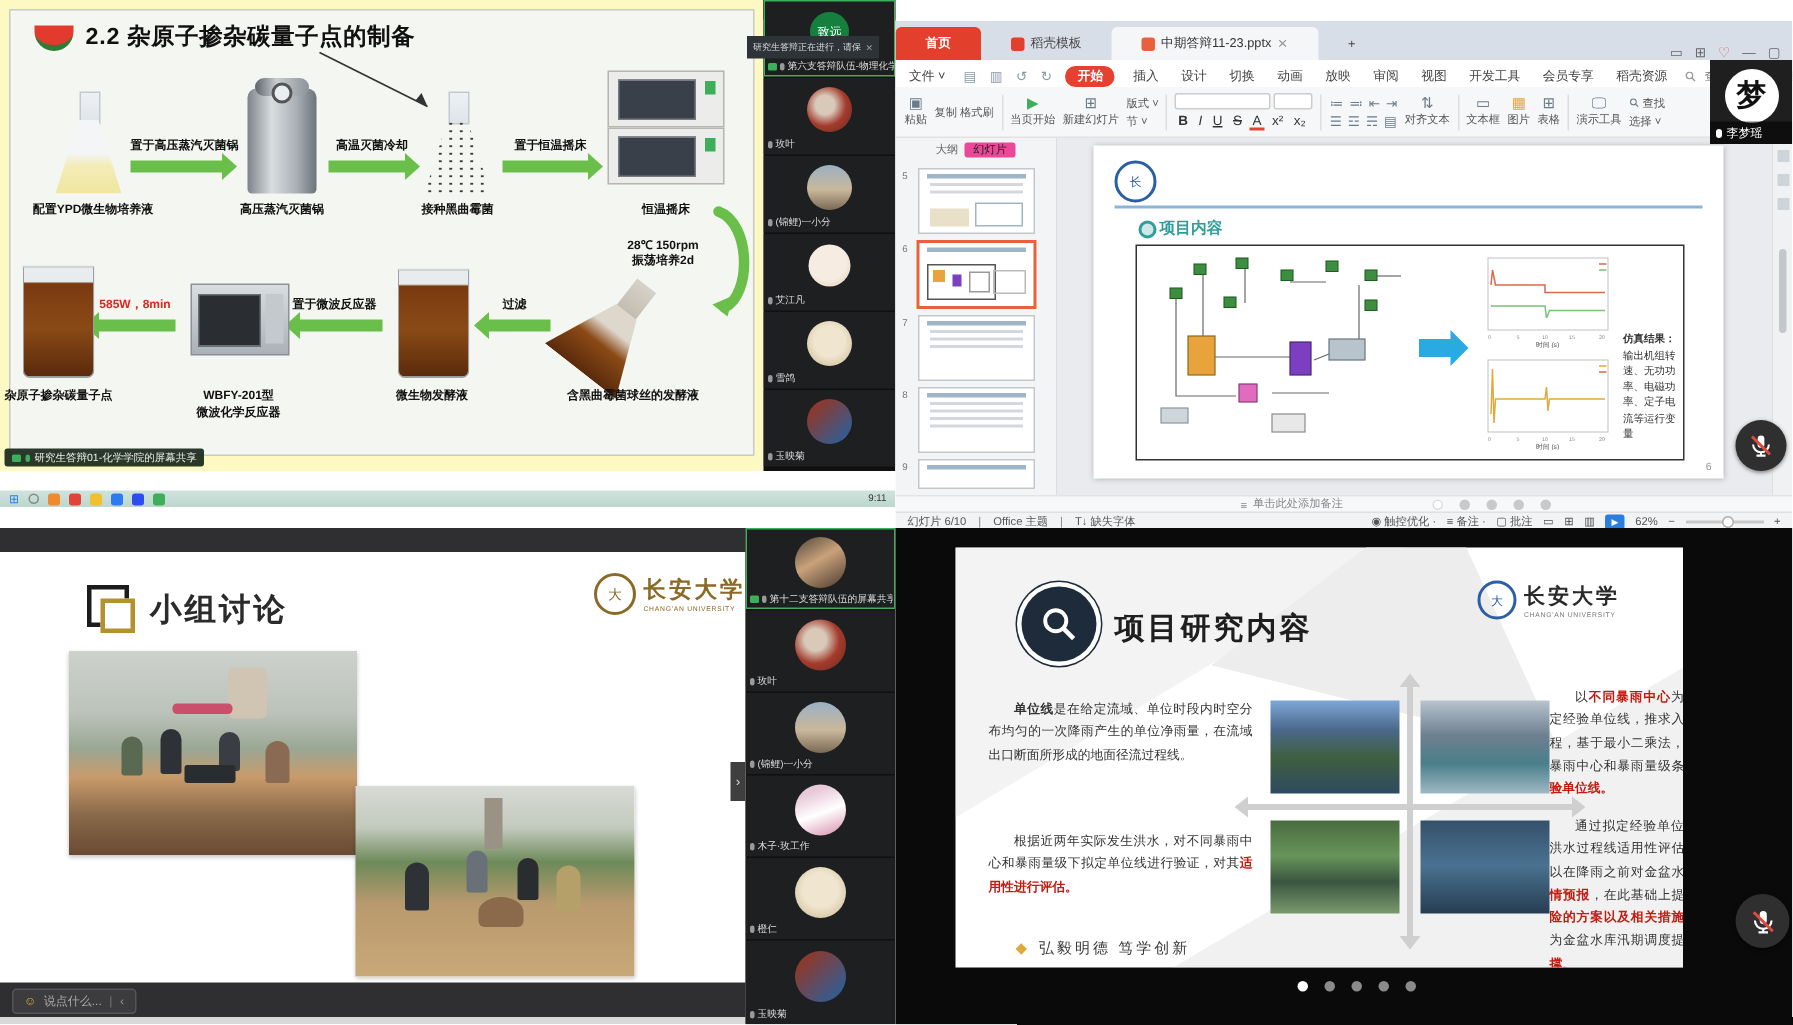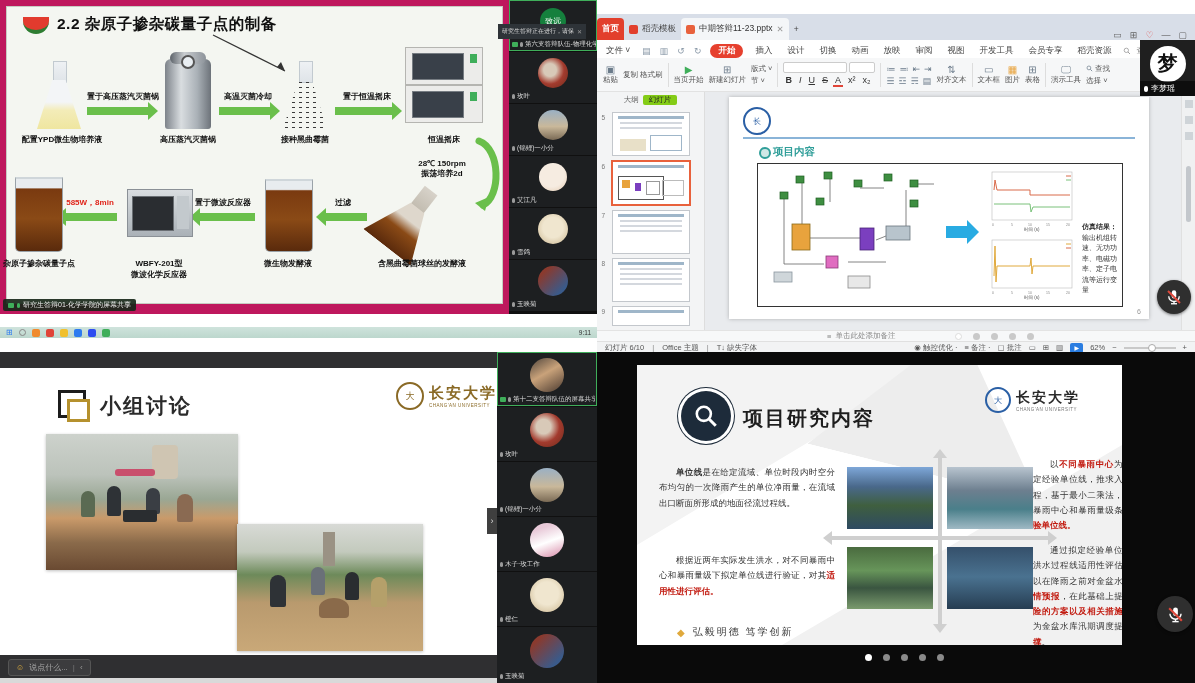--- a/index.html
+++ b/index.html
@@ -19,21 +19,21 @@
   .av-baby{background:radial-gradient(circle at 45% 40%,#f6ece1 0 55%,#e3c9ae);}
   .av-dog{background:radial-gradient(circle at 50% 45%,#f0e6cf 0 45%,#c9b48c);}
   .av-person{background:linear-gradient(135deg,#8a3a2e 20%,#3a5a8a 80%);}
   .av-pink{background:linear-gradient(160deg,#e8c9d8 20%,#ffffff 55%,#d88aa8);}
   .av-person2{background:linear-gradient(150deg,#6b5a4a 10%,#c9a27a 45%,#4a3a30);}
   .plabel{position:absolute;left:3px;bottom:2px;display:flex;align-items:center;gap:2px;
           font-size:6.5px;color:#ddd;white-space:nowrap;max-width:95%;overflow:hidden;}
   .sh-ic{width:6px;height:5px;background:#3fae5a;border-radius:1px;flex:0 0 auto;}
   .mic-g{width:3px;height:5px;background:#9a9a9a;border-radius:1.5px;flex:0 0 auto;}
   
-  .tl-slide{background:#be185d;}
+  .tl-slide{background:#fef9c3;}
   .tl-panel{position:absolute;border:1px solid #c7ccc2;background:#f4f6f1;}
   .melon{position:absolute;width:26px;height:13px;background:#e23b2e;border-bottom:4px solid #2e7d32;
          border-radius:0 0 26px 26px;}
   .tl-title{position:absolute;font-size:15.5px;font-weight:bold;color:#111;letter-spacing:.5px;}
   .gar,.gal{position:absolute;height:8px;background:#6abf4b;}
   .gar::after{content:"";position:absolute;right:-9px;top:-5px;border-left:10px solid #6abf4b;
               border-top:9px solid transparent;border-bottom:9px solid transparent;}
   .gal::after{content:"";position:absolute;left:-9px;top:-5px;border-right:10px solid #6abf4b;
               border-top:9px solid transparent;border-bottom:9px solid transparent;}
   .alab{position:absolute;font-size:8px;font-weight:bold;color:#111;text-align:center;}
@@ -66,37 +66,37 @@
   .tf-body{position:absolute;bottom:0;width:100%;height:70%;
            clip-path:polygon(36% 0,64% 0,100% 100%,0 100%);
            background:linear-gradient(#ded7cc 30%,#8a4a16 55%,#5a2a0c);}
   .tf-neck{position:absolute;left:36%;width:28%;top:0;height:32%;background:linear-gradient(#d7d2c9,#c2bcb0);}
   .sharepill{display:flex;align-items:center;gap:3px;background:rgba(24,40,26,.92);color:#eee;
              font-size:7px;padding:0 5px;border-radius:2px;}
   .taskbar{background:linear-gradient(#cfe3dc,#bcd7cd);display:flex;align-items:center;gap:6px;padding:0 6px;}
   .tb-ic{width:8px;height:8px;border-radius:2px;flex:0 0 auto;}
   
   .wps-tabbar{background:#d8dee8;display:flex;align-items:flex-end;}
-  .wtab{display:flex;align-items:center;gap:4px;font-size:8.5px;padding:0 5px;height:22px;color:#444;}
+  .wtab{display:flex;align-items:center;gap:4px;font-size:8.5px;padding:0 20px;height:22px;color:#444;}
   .wtab.home{background:#e23f2c;color:#fff;border-radius:4px 4px 0 0;font-weight:bold;}
   .wtab.doc{background:#f4f6f8;border-radius:4px 4px 0 0;color:#333;}
   .doc-ic{width:9px;height:9px;border-radius:2px;flex:0 0 auto;}
   .winctl{display:flex;align-items:center;gap:8px;color:#666;font-size:9px;margin-left:auto;padding-right:8px;}
   .wps-menubar{background:#fff;display:flex;align-items:center;font-size:8.5px;color:#444;gap:9px;padding:0 6px;border-bottom:1px solid #e7e7e7;}
   .mtab{padding:1px 3px;}
   .mtab.on{background:#e6402e;color:#fff;border-radius:8px;padding:1px 8px;font-weight:bold;}
   .wps-toolbar{background:#f6f7f8;border-bottom:1px solid #e2e2e2;display:flex;align-items:center;gap:5px;padding:0 6px;font-size:7.5px;color:#555;}
   .tbtn{display:flex;flex-direction:column;align-items:center;gap:1px;line-height:1;}
   .tbtn .gly{font-size:10px;color:#6b7b8a;}
   .tsep{width:1px;height:24px;background:#ddd;}
   .chip{border:1px solid #ccc;background:#fff;padding:1px 3px;border-radius:2px;font-size:8px;color:#333;}
   .fmt{font-size:9px;color:#333;padding:0 2px;}
   .wps-panel{background:#f3f4f5;border-right:1px solid #ddd;}
   .ptabs{display:flex;gap:4px;justify-content:center;font-size:7.5px;color:#666;padding:3px 0;}
-  .ptab.on{background:#84cc16;border-radius:2px;padding:0 6px;color:#222;}
+  .ptab.on{background:#ec4899;border-radius:2px;padding:0 6px;color:#222;}
   .thumb{position:relative;width:76px;height:42px;background:#fff;border:1px solid #c3c7cc;margin:4px auto;}
   .thumb.sel{border:2px solid #e8613c;}
   .thnum{position:absolute;left:-11px;top:1px;font-size:6.5px;color:#777;}
   .thline{height:2px;background:#d4d8de;margin:3px 7px 0;}
   .thtitle{height:3px;background:#9fb6c9;margin:3px 5px 0;}
   .wps-main{background:#e9ebee;}
   .wps-slide{position:absolute;background:#fff;box-shadow:0 0 4px rgba(0,0,0,.25);}
   .logo-ring{border-radius:50%;border:2px solid #2a5fa5;display:flex;align-items:center;justify-content:center;color:#2a5fa5;font-size:8px;}
   .sl-title{font-size:17px;font-weight:bold;color:#111;letter-spacing:1px;}
   .bullet-ring{width:8px;height:8px;border-radius:50%;border:2.5px solid #2f9e99;background:#cfe8e6;}

